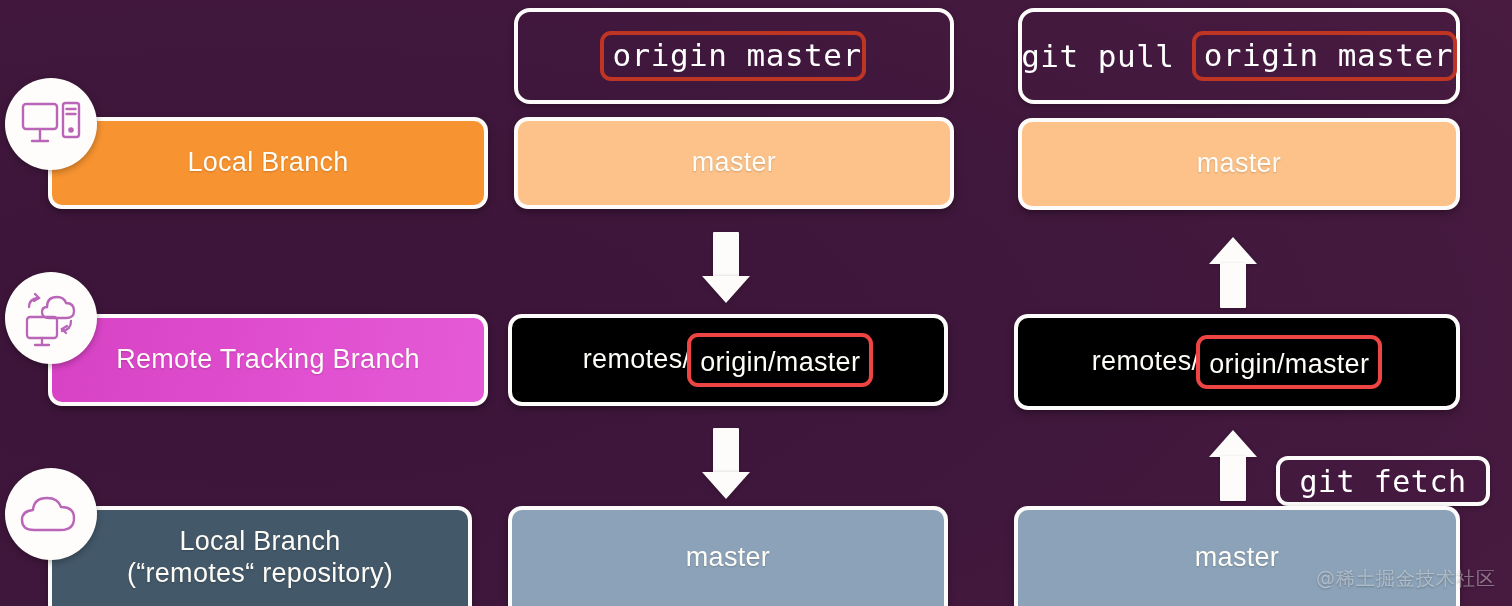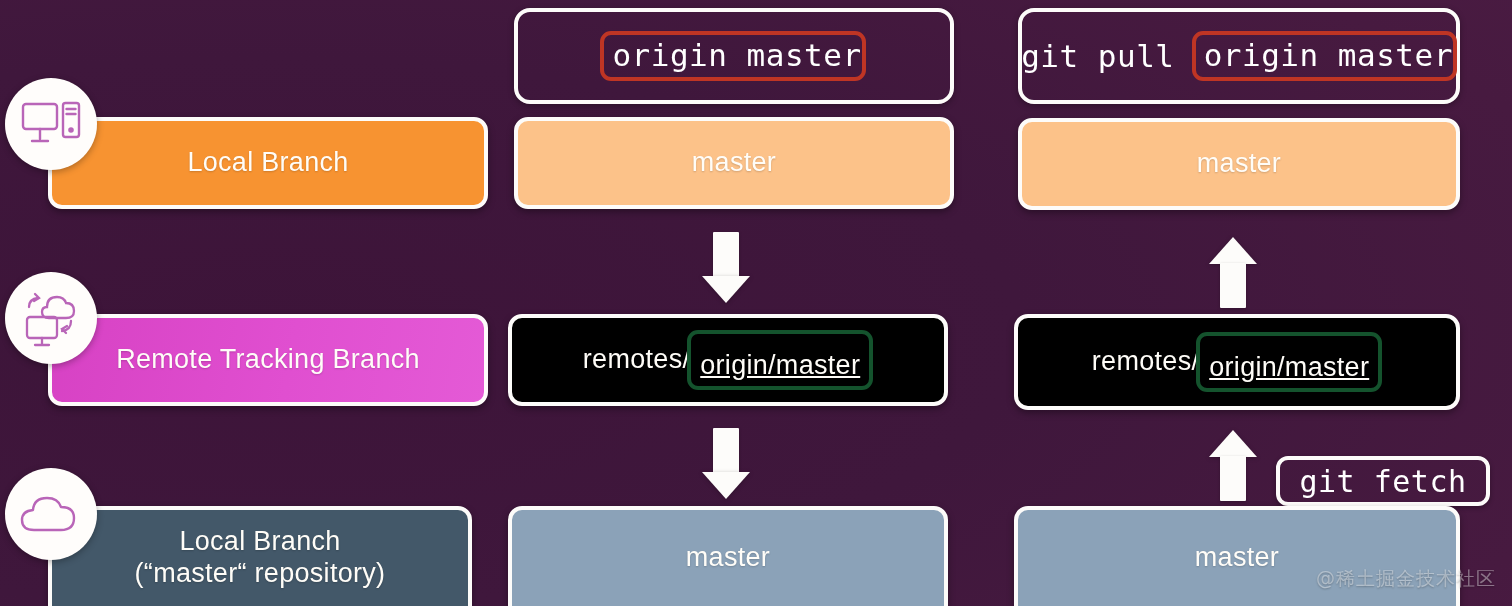--- a/index.html
+++ b/index.html
@@ -92,26 +92,25 @@
   }
   .cmd-tag span {
     font-family: "DejaVu Sans Mono", monospace;
     font-size: 30px;
     color: #ffffff;
     letter-spacing: .5px;
   }
 
   
   .node-hl {
-    border: 4px solid #14532d;
+    border: 4px solid #ef4444;
     border-radius: 11px;
-    padding: 16px 9px 5px 9px;
+    padding: 10px 9px 5px 9px;
     display: inline-block;
     margin-left: -3px;
-    text-decoration: underline;
   }
   .node .label.inline-row {
     display: flex;
     align-items: center;
     white-space: pre;
   }
 
   
   .arrow {
     position: absolute;
@@ -199,21 +198,21 @@
       <path d="M23 49 L23 55 M16 56 L30 56"></path>
       <path d="M10 18 q0 -8 9 -9"></path>
       <path d="M16 5 l4 4 l-5 3"></path>
       <path d="M52 32 q0 9 -9 10"></path>
       <path d="M47 44 l-4 -4 l5 -3"></path>
     </svg>
   </div>
 
   <div class="node c-slate-dark" style="left:48px; top:506px; width:424px; height:100px; flex-direction:column; border-bottom:none; border-bottom-left-radius:0; border-bottom-right-radius:0;">
     <span class="label">Local Branch</span>
-    <span class="label">(“master“ repository)</span>
+    <span class="label">(“remotes“ repository)</span>
   </div>
   <div class="badge" style="left:5px; top:468px;">
     <svg width="66" height="44" viewBox="0 0 66 44" fill="none" stroke="#b965b8" stroke-width="2.4">
       <path d="M16 38 q-12 0 -12 -10 q0 -9 11 -10 q1 -12 14 -12 q11 0 14 9 q13 0 13 11 q0 12 -13 12 z" stroke-linejoin="round"></path>
     </svg>
   </div>
 
   <div class="cmd-pill" style="left:514px; top:8px; width:440px; height:96px;">
     <span class="cmd-text"><span class="hl-red">origin master</span></span>
   </div>

